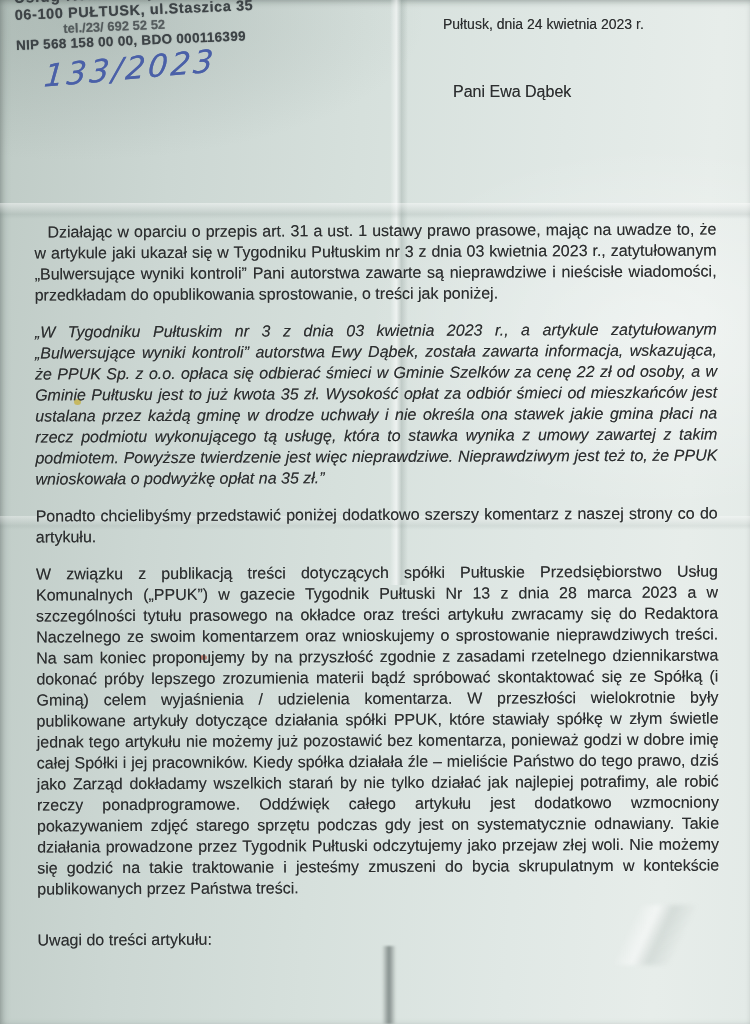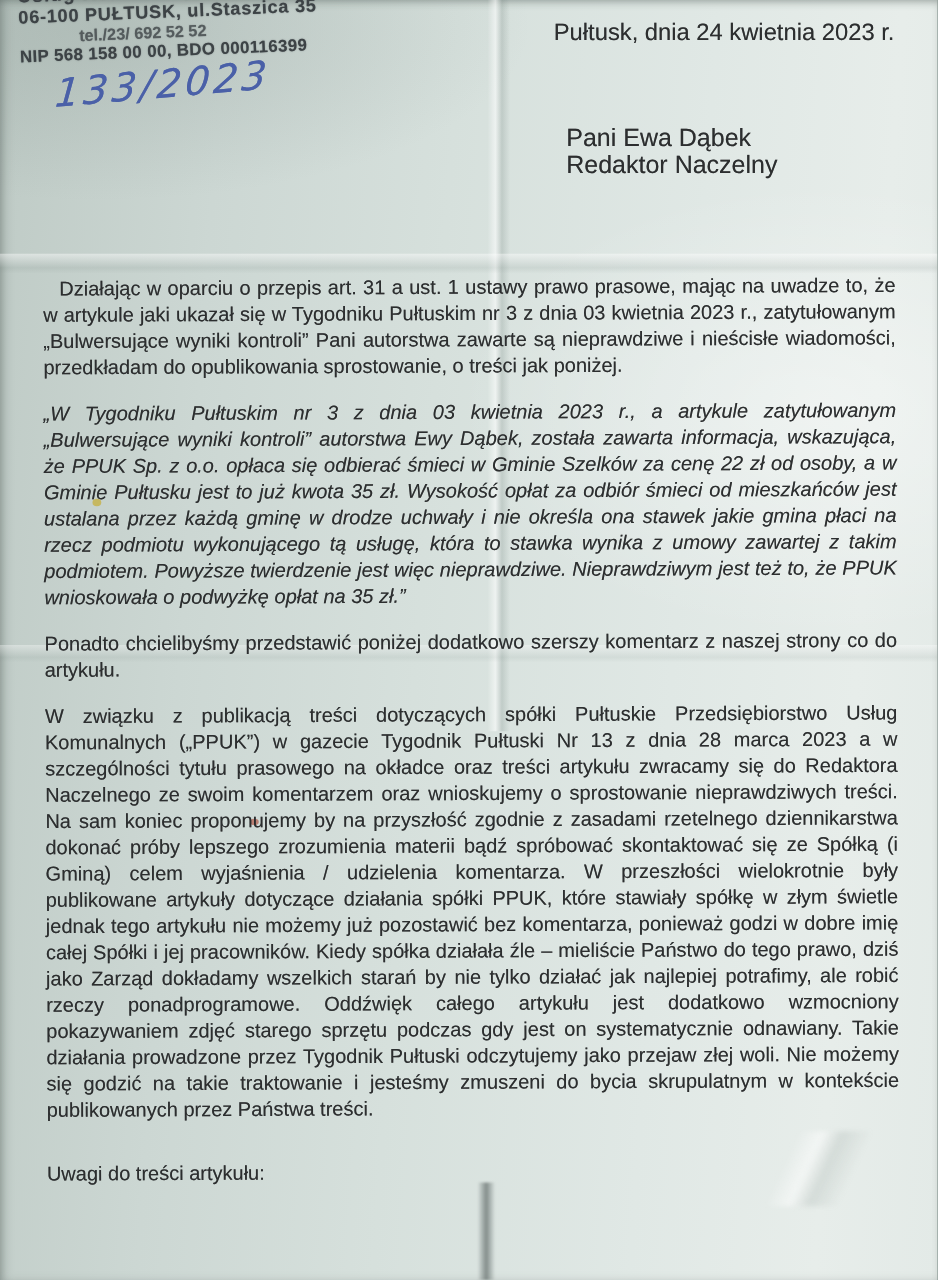--- a/index.html
+++ b/index.html
@@ -50,28 +50,29 @@
   .ref{
     position:absolute;left:44px;top:50px;
     font-family:"DejaVu Sans",sans-serif;font-style:italic;
     font-size:31px;color:#4a60a8;letter-spacing:3px;
     transform:rotate(-5deg) skewX(-10deg);
     text-shadow:0 0 0.5px rgba(74,96,168,0.8);
   }
 
   .date{
     position:absolute;left:443px;top:16px;
-    font-size:19px;color:#2c2e2f;white-space:nowrap;
+    font-size:14px;color:#2c2e2f;white-space:nowrap;
     text-shadow:0 0 0.4px rgba(44,46,47,0.55);
   }
 
   .recipient{
-    position:absolute;left:453px;top:101px;
-    font-size:20px;line-height:21px;color:#2c2e2f;
+    position:absolute;left:453px;top:81px;
+    font-size:16px;line-height:21px;color:#2c2e2f;
     text-shadow:0 0 0.4px rgba(44,46,47,0.55);
+    text-align:center;
   }
 
   .body-text{
     position:absolute;left:36px;top:220px;width:682px;
     font-size:16px;line-height:21px;text-align:justify;
     color:#2c2e2f;text-shadow:0 0 0.4px rgba(44,46,47,0.55);
     transform:rotate(-0.25deg);
   }
   .body-text p{margin:0 0 16px 0;}
   .indent{text-indent:13px;}
@@ -99,21 +100,20 @@
     <div class="stamp-line3">tel./23/ 692 52 52</div>
     <div class="stamp-line4">NIP 568 158 00 00, BDO 000116399</div>
   </div>
 
   <div class="ref">133/2023</div>
 
   <div class="date">Pułtusk, dnia 24 kwietnia 2023 r.</div>
 
   <div class="recipient">
     <div>Pani Ewa Dąbek</div>
-    <div>Redaktor Naczelny</div>
   </div>
 
   <div class="body-text">
     <p class="indent">Działając w oparciu o przepis art. 31 a ust. 1 ustawy prawo prasowe, mając na uwadze to, że w artykule jaki ukazał się w Tygodniku Pułtuskim nr 3 z dnia 03 kwietnia 2023 r., zatytułowanym „Bulwersujące wyniki kontroli” Pani autorstwa zawarte są nieprawdziwe i nieścisłe wiadomości, przedkładam do opublikowania sprostowanie, o treści jak poniżej.</p>
     <p class="quote">„W Tygodniku Pułtuskim nr 3 z dnia 03 kwietnia 2023 r., a artykule zatytułowanym „Bulwersujące wyniki kontroli” autorstwa Ewy Dąbek, została zawarta informacja, wskazująca, że PPUK Sp. z o.o. opłaca się odbierać śmieci w Gminie Szelków za cenę 22 zł od osoby, a w Gminie Pułtusku jest to już kwota 35 zł. Wysokość opłat za odbiór śmieci od mieszkańców jest ustalana przez każdą gminę w drodze uchwały i nie określa ona stawek jakie gmina płaci na rzecz podmiotu wykonującego tą usługę, która to stawka wynika z umowy zawartej z takim podmiotem. Powyższe twierdzenie jest więc nieprawdziwe. Nieprawdziwym jest też to, że PPUK wnioskowała o podwyżkę opłat na 35 zł.”</p>
     <p>Ponadto chcielibyśmy przedstawić poniżej dodatkowo szerszy komentarz z naszej strony co do artykułu.</p>
     <p>W związku z publikacją treści dotyczących spółki Pułtuskie Przedsiębiorstwo Usług Komunalnych („PPUK”) w gazecie Tygodnik Pułtuski Nr 13 z dnia 28 marca 2023 a w szczególności tytułu prasowego na okładce oraz treści artykułu zwracamy się do Redaktora Naczelnego ze swoim komentarzem oraz wnioskujemy o sprostowanie nieprawdziwych treści. Na sam koniec proponujemy by na przyszłość zgodnie z zasadami rzetelnego dziennikarstwa dokonać próby lepszego zrozumienia materii bądź spróbować skontaktować się ze Spółką (i Gminą) celem wyjaśnienia / udzielenia komentarza. W przeszłości wielokrotnie były publikowane artykuły dotyczące działania spółki PPUK, które stawiały spółkę w złym świetle jednak tego artykułu nie możemy już pozostawić bez komentarza, ponieważ godzi w dobre imię całej Spółki i jej pracowników. Kiedy spółka działała źle – mieliście Państwo do tego prawo, dziś jako Zarząd dokładamy wszelkich starań by nie tylko działać jak najlepiej potrafimy, ale robić rzeczy ponadprogramowe. Oddźwięk całego artykułu jest dodatkowo wzmocniony pokazywaniem zdjęć starego sprzętu podczas gdy jest on systematycznie odnawiany. Takie działania prowadzone przez Tygodnik Pułtuski odczytujemy jako przejaw złej woli. Nie możemy się godzić na takie traktowanie i jesteśmy zmuszeni do bycia skrupulatnym w kontekście publikowanych przez Państwa treści.</p>
     <p class="remarks">Uwagi do treści artykułu:</p>
   </div>
 

